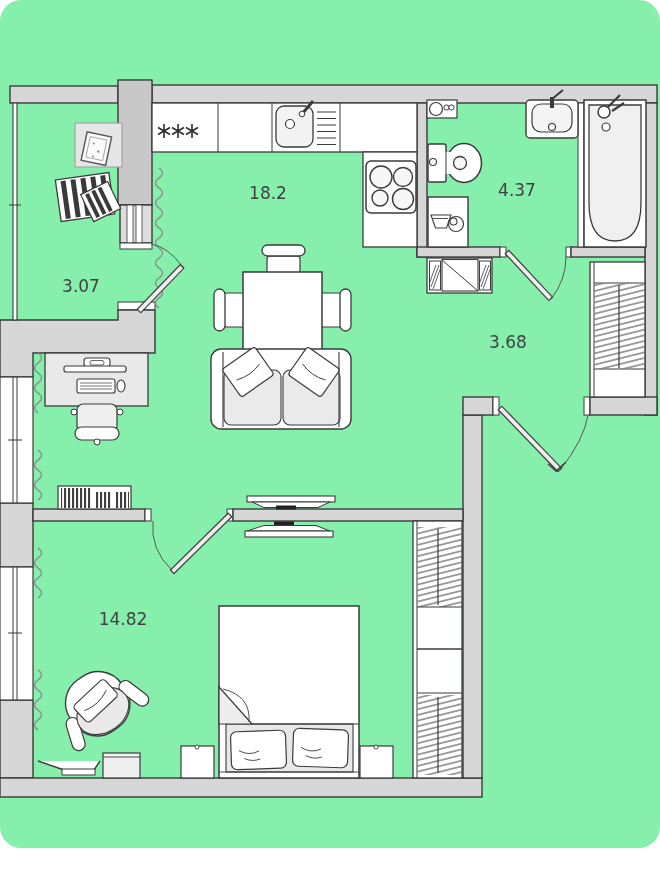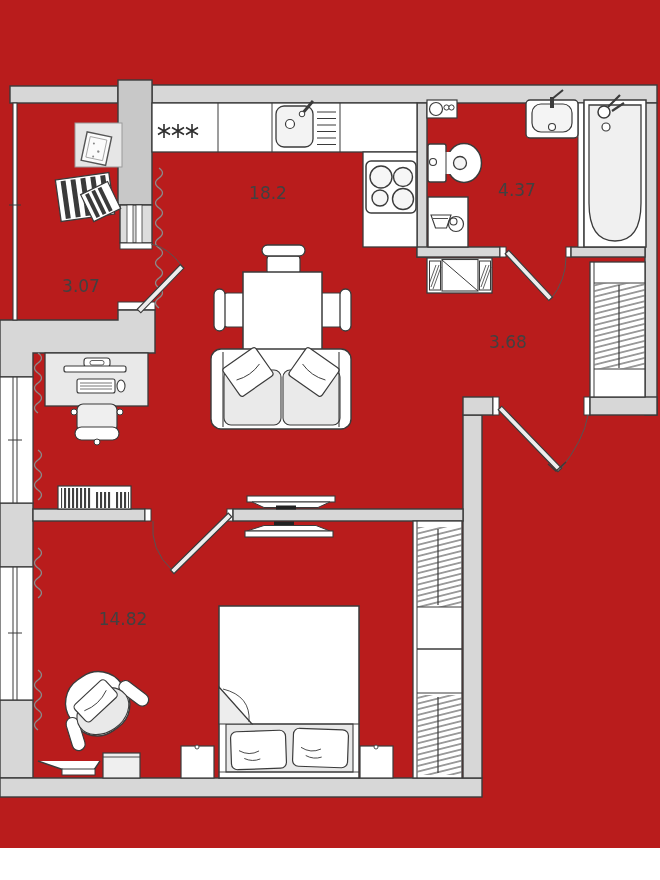--- a/index.html
+++ b/index.html
@@ -1,17 +1,17 @@
 <!DOCTYPE html>
 <html><head>
 <meta charset="utf-8">
 <style>
   html,body{margin:0;padding:0;background:#ffffff;}
-  .stage{position:relative;width:660px;height:848px;background:#b91c1c;overflow:hidden;
-         font-family:"DejaVu Sans", sans-serif;}
+  .stage{position:relative;width:660px;height:848px;background:#86efac;overflow:hidden;
+         font-family:"DejaVu Sans", sans-serif;border-radius:21px;}
   svg{position:absolute;left:0;top:0;}
   text.room-label{font-family:"DejaVu Sans", sans-serif;font-size:17px;fill:#414141;}
 </style>
 </head>
 <body>
 
 <div class="stage">
 <svg width="660" height="880" viewBox="0 0 660 880">
   <defs>
     <pattern id="hang" width="8" height="5.5" patternUnits="userSpaceOnUse" patternTransform="rotate(-14)">

